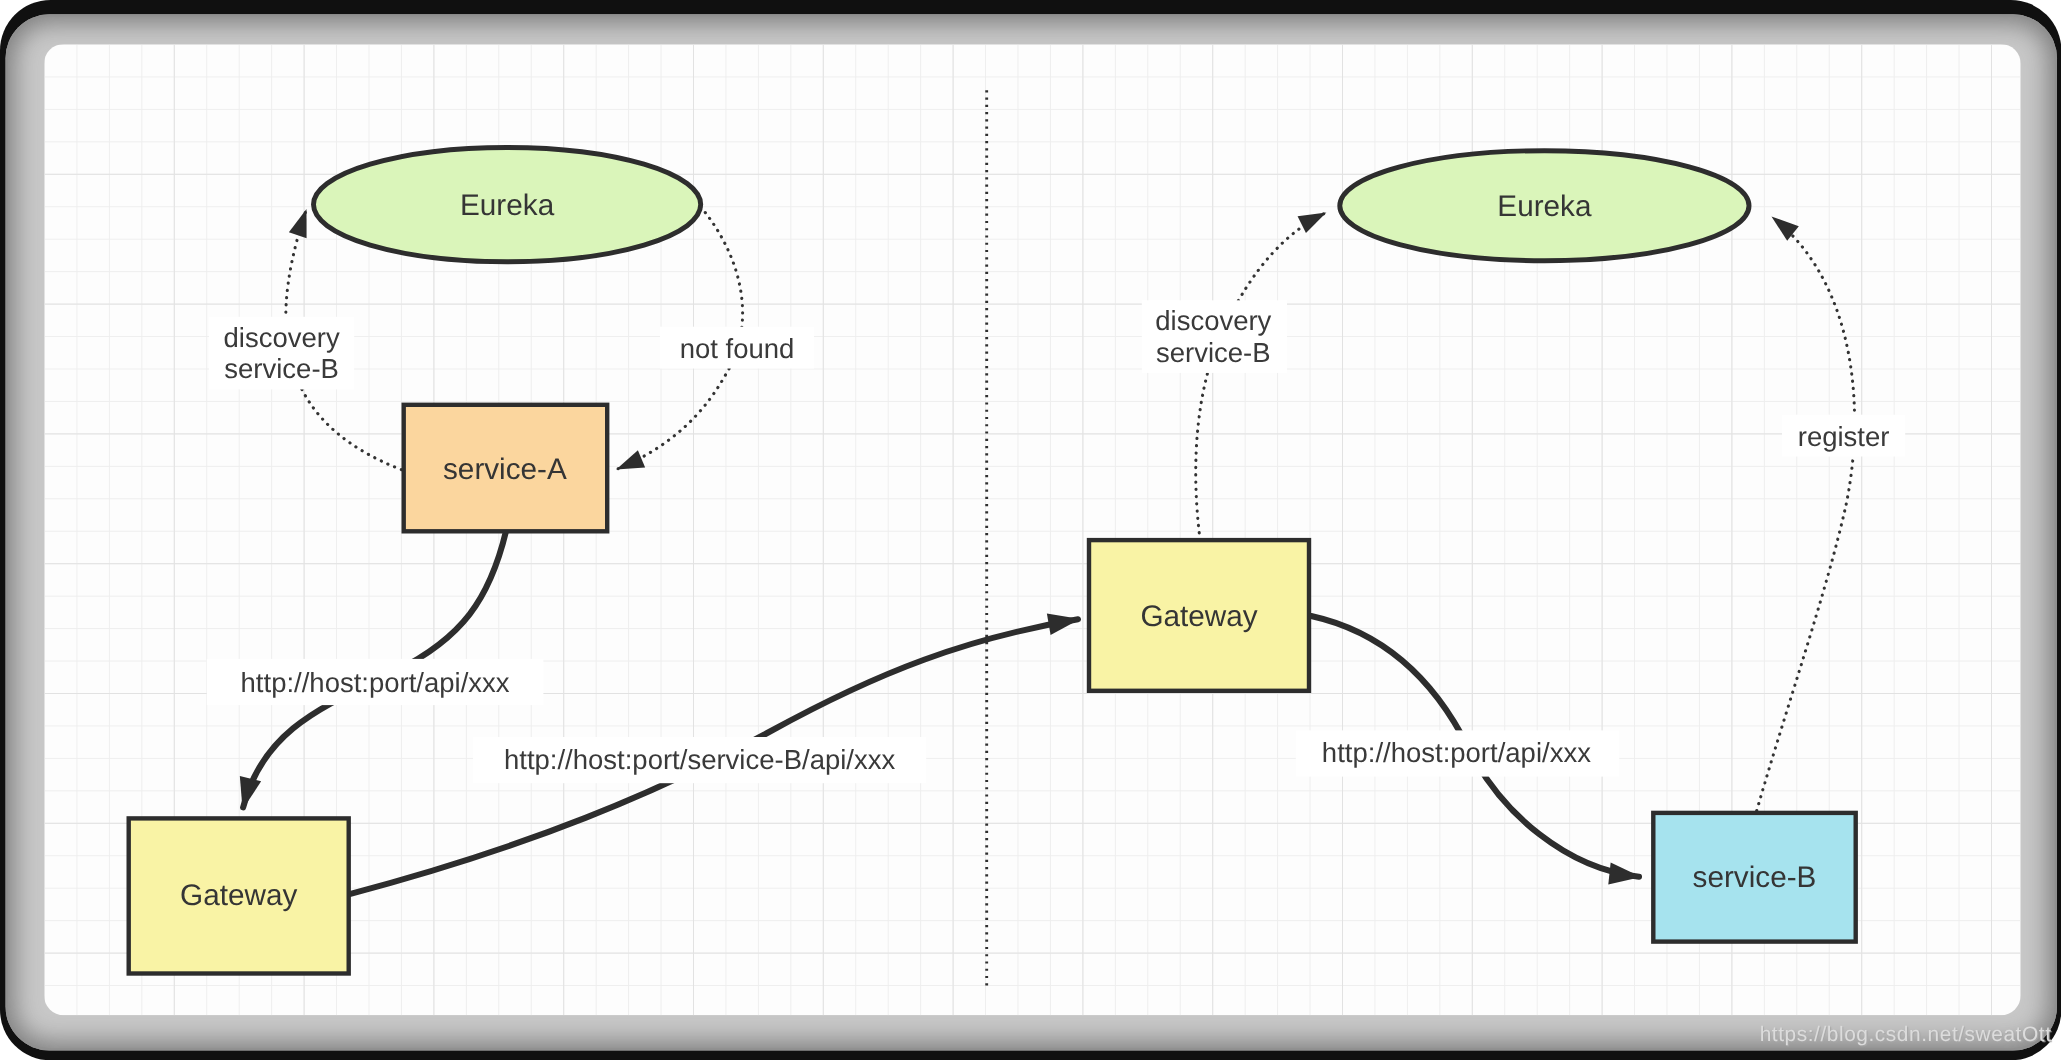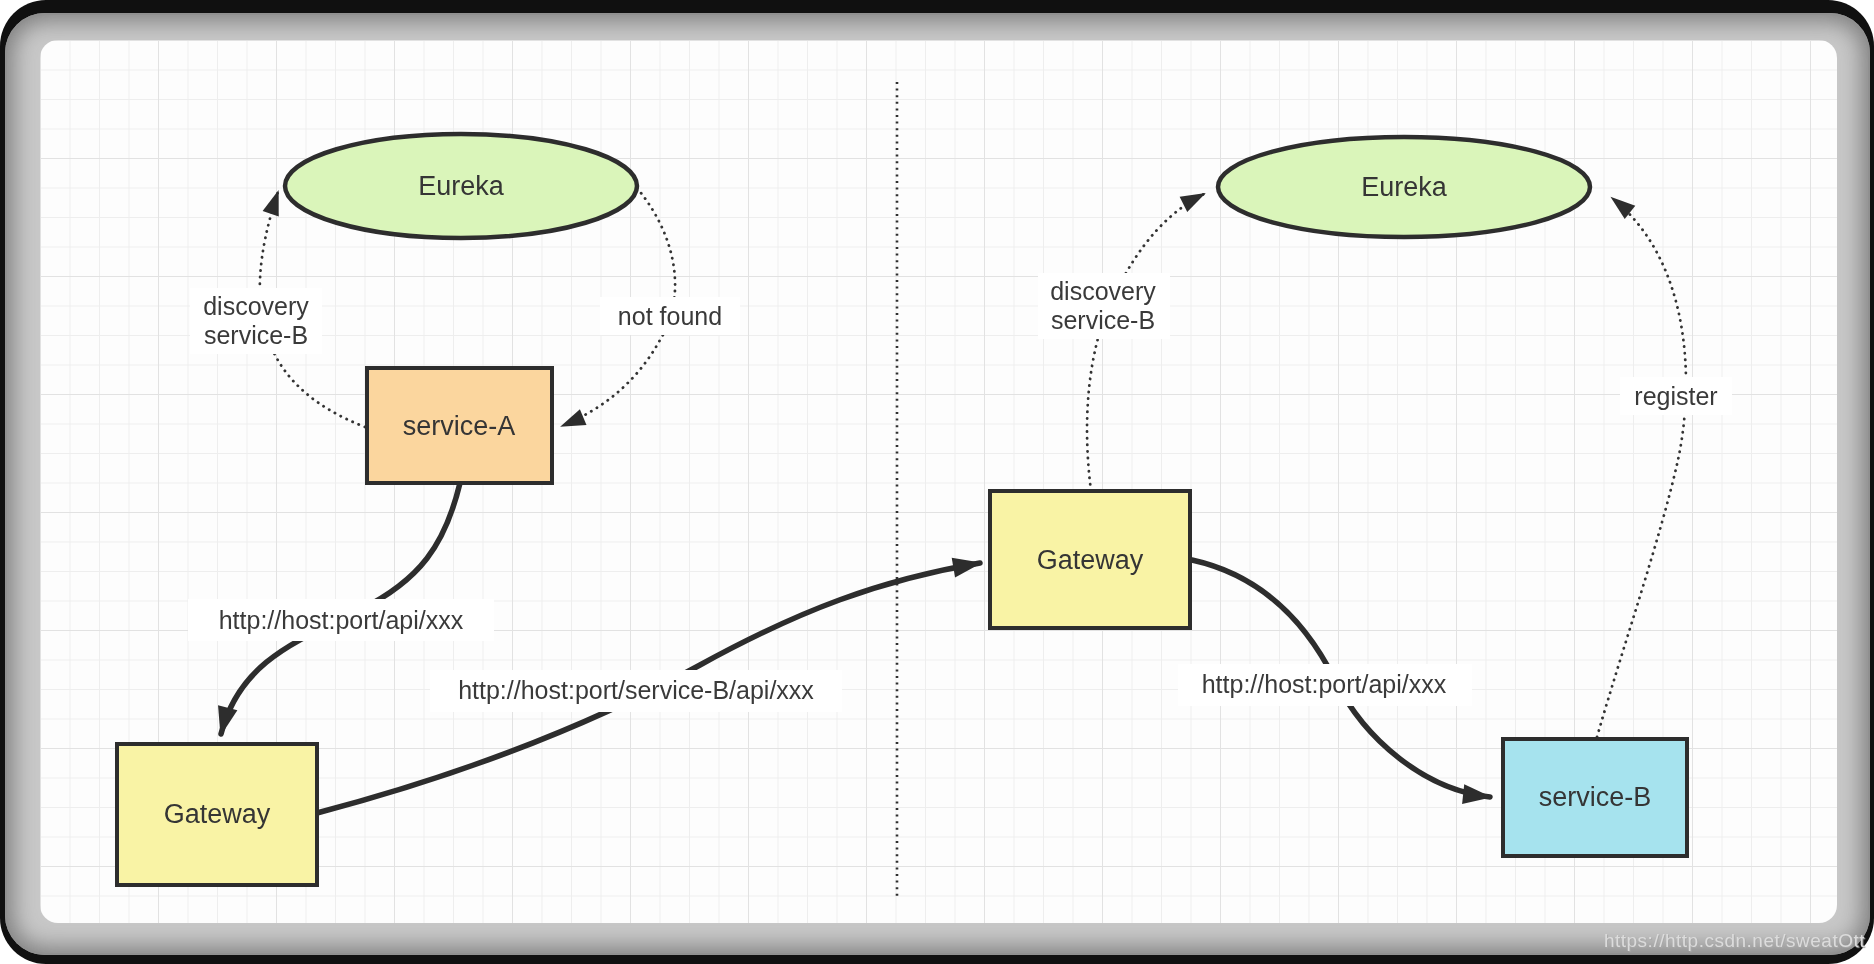--- a/index.html
+++ b/index.html
@@ -132,13 +132,13 @@
       <text class="node-text" x="1364" y="156">Eureka</text>
     </g>
 
     <g>
       <rect class="shape" x="1463" y="699" width="184" height="117" stroke-width="4" fill="#a6e3ee"></rect>
       <text class="node-text" x="1555" y="766">service-B</text>
     </g>
   </svg>
 </div>
 
-<div class="watermark">https://http.csdn.net/sweatOtt</div>
+<div class="watermark">https://blog.csdn.net/sweatOtt</div>
 
 </body></html>

